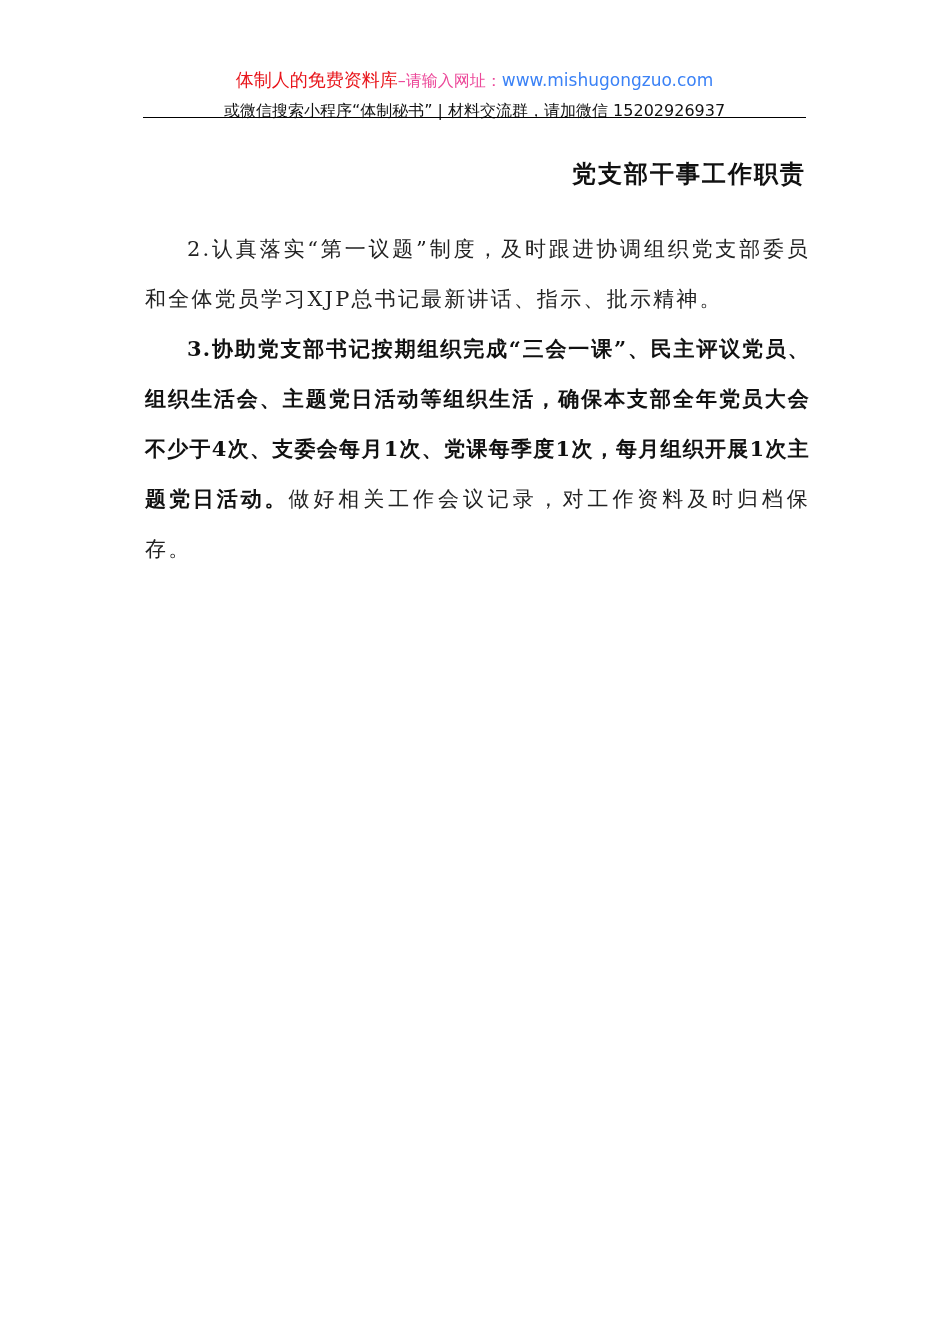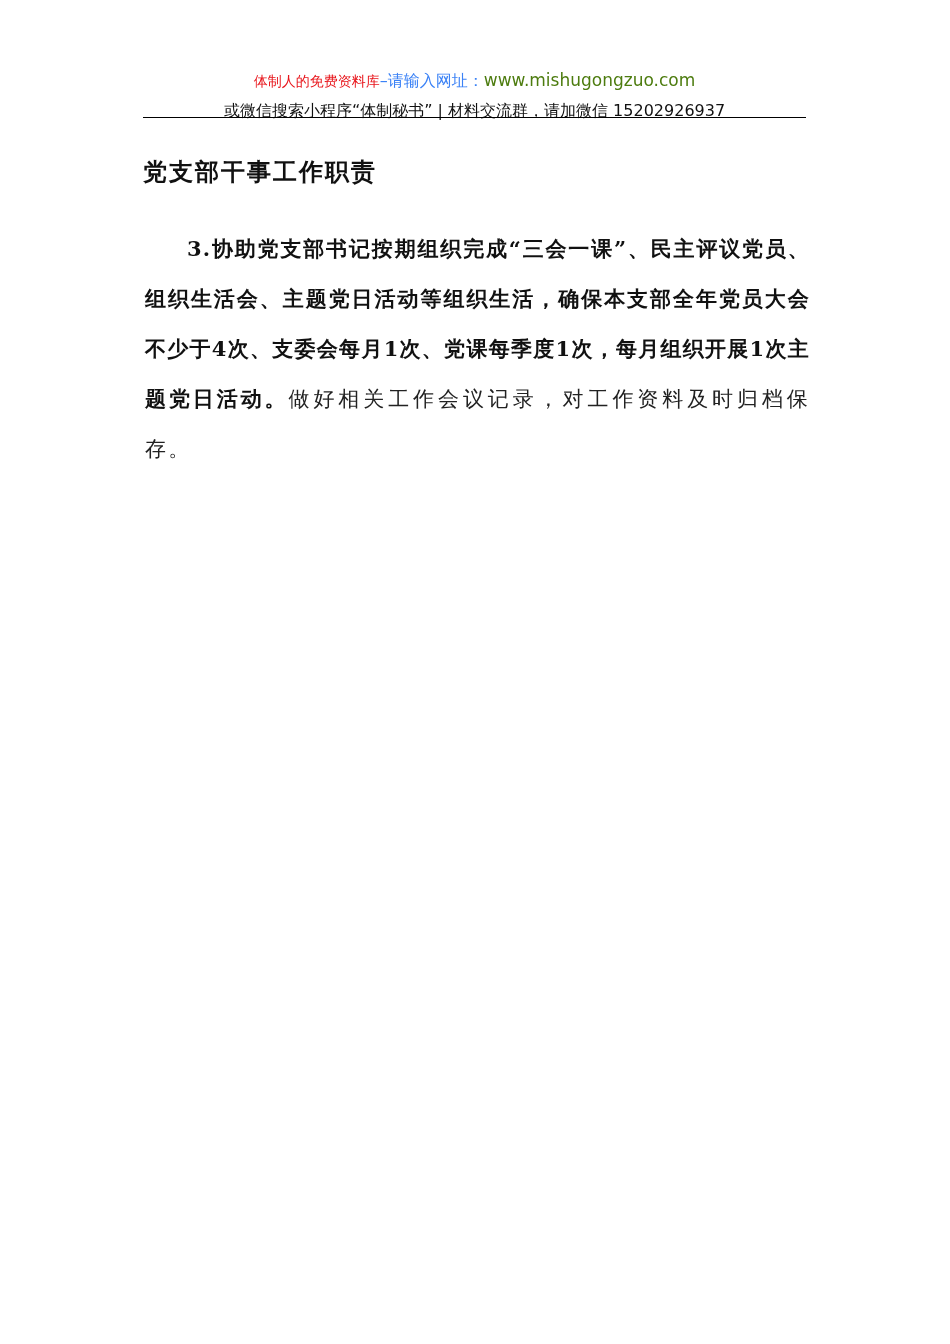--- a/index.html
+++ b/index.html
@@ -2,31 +2,31 @@
 <html><head>
 <meta charset="utf-8">
 <style>
   html, body { margin: 0; padding: 0; background: #ffffff; }
   body { width: 950px; height: 1344px; position: relative; overflow: hidden; }
   .header {
     position: absolute; left: 143px; top: 68px; width: 663px;
     text-align: center; font-family: "DejaVu Sans", sans-serif;
   }
   .header-line1 { font-size: 17px; line-height: 24px; height: 24px; white-space: nowrap; color: #111; }
-  .header-line1 .brand { color: #e8151b; font-size: 14px; }
-  .header-line1 .prompt { color: #3b82f6; font-size: 16px; }
-  .header-line1 .url { color: #4d7c0f; font-size: 17px; margin-top: 8px; }
+  .header-line1 .brand { color: #e8151b; font-size: 18px; }
+  .header-line1 .prompt { color: #ec4899; font-size: 16px; }
+  .header-line1 .url { color: #3b82f6; font-size: 17px; margin-top: 8px; }
   .header-line2 { font-size: 16px; line-height: 22px; color: #111; white-space: nowrap; margin-top: 8px; }
   .header-rule {
     position: absolute; left: 143px; top: 117px; width: 663px; height: 0;
     border-top: 1.5px solid #000;
   }
   .doc-title {
     position: absolute; left: 143px; top: 156px; width: 663px;
-    text-align: left; font-family: Liberation Mono, monospace;
+    text-align: right; font-family: Liberation Sans, sans-serif;
     font-size: 24px; font-weight: bold; letter-spacing: 2px; color: #111;
     line-height: 36px;
   }
   .body {
     position: absolute; left: 145px; top: 224px; width: 665px;
     font-family: "DejaVu Serif", serif; font-size: 21px; color: #222;
     line-height: 50px; letter-spacing: 2.2px; text-align: justify;
   }
   .para { margin: 0; text-indent: 2em; }
   .para .bold { font-weight: bold; color: #111; letter-spacing: 1.2px; }
@@ -38,14 +38,15 @@
   <div class="header-line1">
     <span class="brand">体制人的免费资料库</span><span class="prompt">–请输入网址：</span><span class="url">www.mishugongzuo.com</span>
   </div>
   <div class="header-line2">或微信搜索小程序“体制秘书” | 材料交流群，请加微信 15202926937</div>
 </div>
 <div class="header-rule"></div>
 
 <div class="doc-title">党支部干事工作职责</div>
 
 <div class="body">
+  <p class="para"><span>2.认真落实“第一议题”制度，及时跟进协调组织党支部委员和全体党员学习XJP总书记最新讲话、指示、批示精神。</span></p>
   <p class="para"><span class="bold">3.协助党支部书记按期组织完成“三会一课”、民主评议党员、组织生活会、主题党日活动等组织生活，确保本支部全年党员大会不少于4次、支委会每月1次、党课每季度1次，每月组织开展1次主题党日活动。</span><span>做好相关工作会议记录，对工作资料及时归档保存。</span></p>
 </div>
 
 </body></html>

